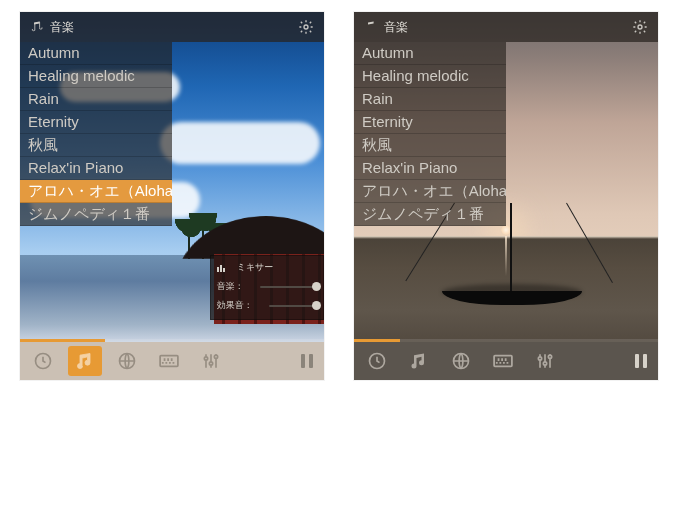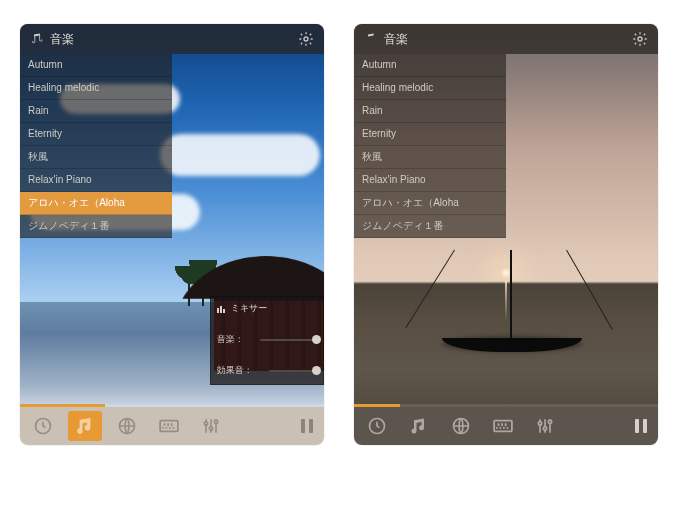--- a/index.html
+++ b/index.html
@@ -1,17 +1,17 @@
 <!DOCTYPE html>
 <html><head>
 <meta charset="utf-8">
 <style>
   html,body{margin:0;padding:0;background:#fff;font-family:'Hiragino Kaku Gothic Pro','Meiryo',Arial,sans-serif;width:680px;height:510px;overflow:hidden}
   .stage{position:relative;width:680px;height:510px}
-  .phone{position:absolute;top:24px;width:304px;height:421px;border-radius:8px;overflow:hidden;box-shadow:0 0 0 1px rgba(0,0,0,.05)}
+  .phone{position:absolute;top:12px;width:304px;height:368px;border-radius:0;overflow:hidden;box-shadow:0 0 0 1px rgba(0,0,0,.05)}
   .phone.left{left:20px}
   .phone.right{left:354px}
 
   
   .bg{position:absolute;inset:0}
   .sky-left{
     background:linear-gradient(to bottom,#0e3f7e 0%,#1f66b3 20%,#4a8ed6 40%,#a7cdf0 65%,#d9e9f7 100%)
   }
   .sea-left{
     position:absolute;left:0;right:0;top:66%;bottom:38px;
@@ -53,27 +53,27 @@
   .boat-refl{position:absolute;left:88px;top:74%;width:140px;height:16px;background:rgba(0,0,0,.35);filter:blur(2px);border-radius:50%}
 
   
   .header{position:absolute;left:0;right:0;top:0;height:30px;background:rgba(40,35,30,0.72);display:flex;align-items:center;padding:0 10px;color:#e2dfd9;font-size:12px}
   .header .music-icon{margin-right:6px;opacity:.9}
   .header .title{flex:1}
   .header .gear{opacity:.85;cursor:pointer}
 
   
   .playlist{position:absolute;left:0;top:30px;width:50%;background:rgba(35,30,26,0.62)}
-  .playlist .item{height:22px;line-height:22px;font-size:10px;color:#cfcbc4;padding:0 8px;border-bottom:1px solid rgba(0,0,0,.18);white-space:nowrap;overflow:hidden;cursor:pointer}
+  .playlist .item{height:22px;line-height:22px;font-size:15px;color:#cfcbc4;padding:0 8px;border-bottom:1px solid rgba(0,0,0,.18);white-space:nowrap;overflow:hidden;cursor:pointer}
   .playlist .item.selected{background:#e49a3f;color:#fff}
 
   
   .mixer{position:absolute;right:0;bottom:60px;width:33%;background:rgba(25,22,20,0.75);border:1px solid rgba(0,0,0,.3);padding:5px 6px 7px;color:#d6d2cb;font-size:9px}
-  .mixer .head{display:flex;align-items:center;gap:4px;margin-bottom:4px}
-  .mixer .row{display:flex;align-items:center;gap:16px;margin-top:18px}
+  .mixer .head{display:flex;align-items:center;gap:10px;margin-bottom:4px}
+  .mixer .row{display:flex;align-items:center;gap:16px;margin-top:6px}
   .track{flex:1;height:2px;background:#514a44;position:relative;border-radius:2px}
   .knob{position:absolute;top:-4px;right:-4px;width:9px;height:9px;border-radius:50%;background:#d7d2c9}
 
   
   .progress{position:absolute;left:0;right:0;bottom:38px;height:20px}
   .progress .bar{position:absolute;left:0;right:0;bottom:0;height:3px;background:rgba(255,255,255,.12)}
   .progress .fill{position:absolute;left:0;bottom:0;height:3px;background:#e79a34}
 
   
   .tabbar{position:absolute;left:0;right:0;bottom:0;height:38px;background:#5b554e;display:flex;align-items:center;padding:0 2px}

